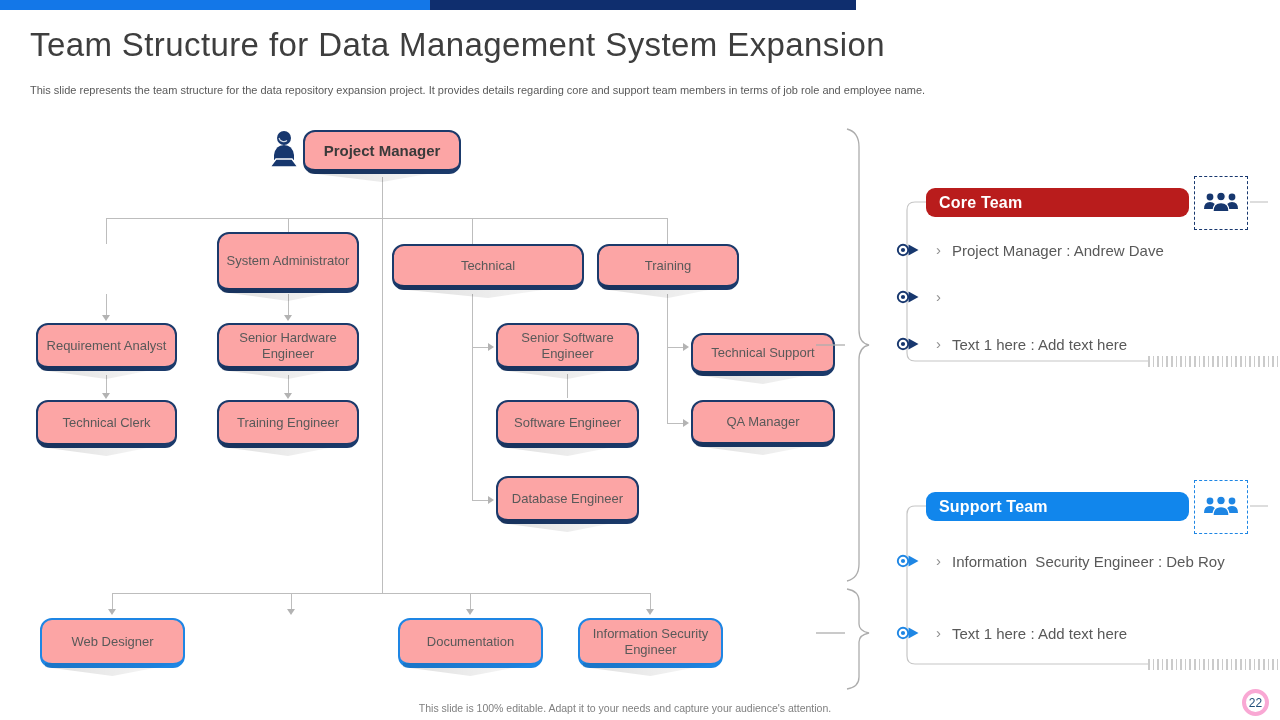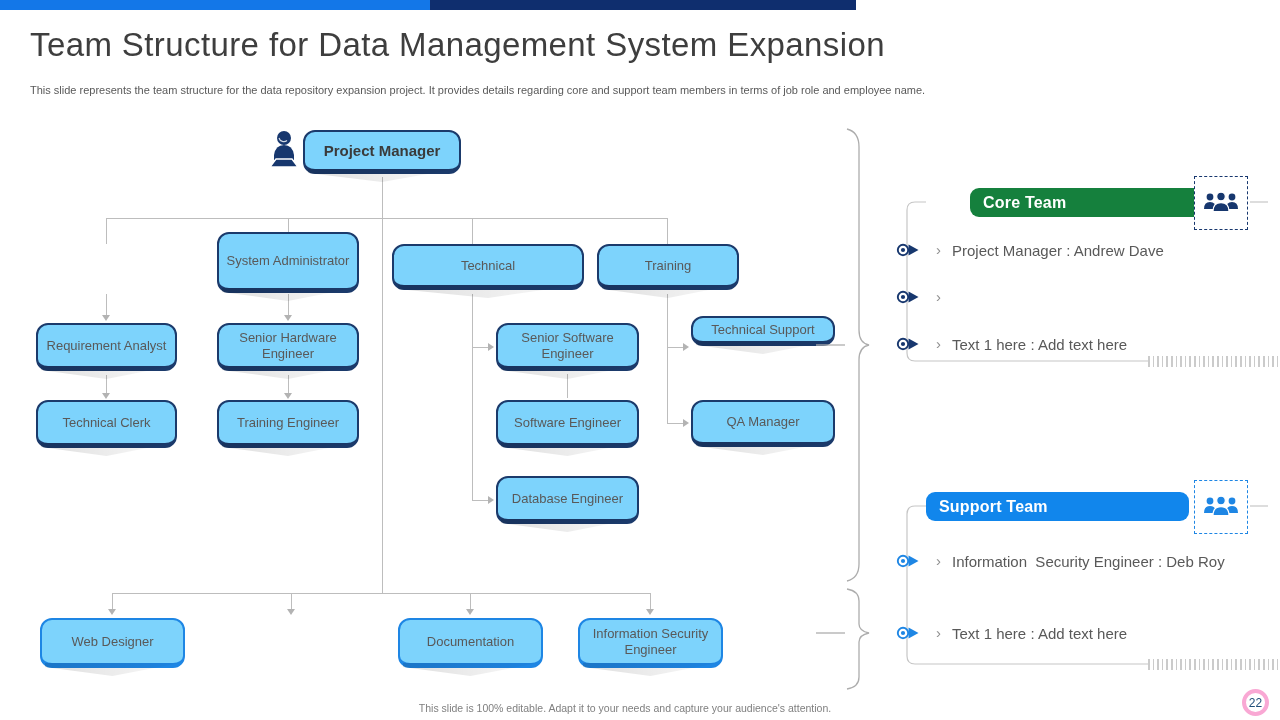--- a/index.html
+++ b/index.html
@@ -6,37 +6,37 @@
   #slide{position:relative;width:1280px;height:720px;background:#ffffff;overflow:hidden;
          font-family:"Liberation Sans", sans-serif;margin:0 auto;}
   
   .bar{position:absolute;top:0;height:10px;}
   .bar.blue{left:0;width:430px;background:#1377E8;}
   .bar.navy{left:430px;width:426px;background:#0F2E6E;}
   
   .title{position:absolute;left:30px;top:26px;font-size:33px;color:#3E3E3E;letter-spacing:.4px;font-weight:400;}
   .subtitle{position:absolute;left:30px;top:84px;width:1010px;font-size:11px;color:#595959;}
   
-  .node{position:absolute;background:#7dd3fc;border:2px solid #1B3A6B;border-bottom-width:5px;
+  .node{position:absolute;background:#fca5a5;border:2px solid #1B3A6B;border-bottom-width:5px;
         border-radius:12px;display:flex;align-items:center;justify-content:center;text-align:center;
         font-size:13px;color:#595959;line-height:1.2;padding:2px 6px;box-sizing:border-box;}
   .node::after{content:"";position:absolute;left:2%;top:100%;width:96%;height:13px;
         background:linear-gradient(to right, rgba(0,0,0,.13), rgba(0,0,0,.02));
         clip-path:polygon(0 0,100% 0,50% 100%,0 30%);pointer-events:none;}
   .node.root{font-size:15px;font-weight:bold;color:#3A3A3A;border-width:2.5px;border-bottom-width:5px;}
   .node.blue{border-color:#1E86E4;}
   
   .cl{position:absolute;background:#BDBDBD;display:block;}
   .ad{position:absolute;width:0;height:0;border-left:4px solid transparent;border-right:4px solid transparent;border-top:6px solid #B3B3B3;}
   .ar{position:absolute;width:0;height:0;border-top:4px solid transparent;border-bottom:4px solid transparent;border-left:6px solid #B3B3B3;}
   svg.overlay{position:absolute;left:0;top:0;pointer-events:none;}
   
   .phead{position:absolute;width:263px;height:29px;border-radius:9px;color:#fff;font-size:16px;
          font-weight:bold;display:flex;align-items:center;padding-left:13px;box-sizing:border-box;letter-spacing:.2px;}
-  .phead.core{background:#15803d;margin-left:44px;}
+  .phead.core{background:#b91c1c;}
   .phead.support{background:#1186EC;}
   .dashedbox{position:absolute;width:54px;height:54px;background:#fff;display:flex;align-items:center;justify-content:center;box-sizing:border-box;}
   .dashedbox.core{border:1.6px dashed #17376E;}
   .dashedbox.support{border:1.6px dashed #1E86E4;}
   .prow{position:absolute;display:flex;align-items:center;height:22px;}
   .prow .chev{font-size:15px;color:#8f8f8f;margin:0 11px 2px 15px;}
   .prow .ptext{font-size:15px;color:#595959;white-space:pre;}
   .hatch{position:absolute;width:132px;height:11px;
          background:repeating-linear-gradient(90deg,#CBCBCB 0 1.6px,transparent 1.6px 4.6px);}
   
@@ -118,21 +118,21 @@
 
   <div class="node" style="left:36px;top:323px;width:141px;height:48px">
     <span>Requirement Analyst</span>
     </div>
   <div class="node" style="left:217px;top:323px;width:142px;height:48px">
     <span>Senior Hardware Engineer</span>
     </div>
   <div class="node" style="left:496px;top:323px;width:143px;height:48px">
     <span>Senior Software Engineer</span>
     </div>
-  <div class="node" style="left:691px;top:316px;width:144px;height:30px">
+  <div class="node" style="left:691px;top:333px;width:144px;height:43px">
     <span>Technical Support</span>
     </div>
 
   <div class="node" style="left:36px;top:400px;width:141px;height:48px">
     <span>Technical Clerk</span>
     </div>
   <div class="node" style="left:217px;top:400px;width:142px;height:48px">
     <span>Training Engineer</span>
     </div>
   <div class="node" style="left:496px;top:400px;width:143px;height:48px">

